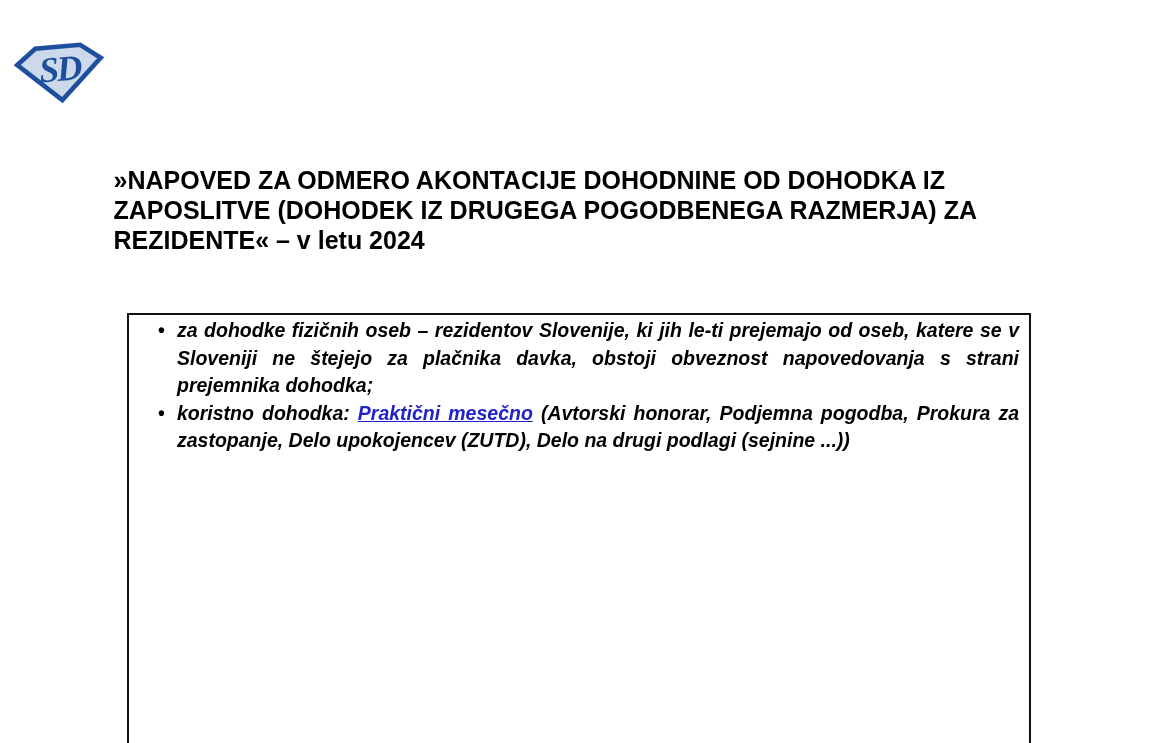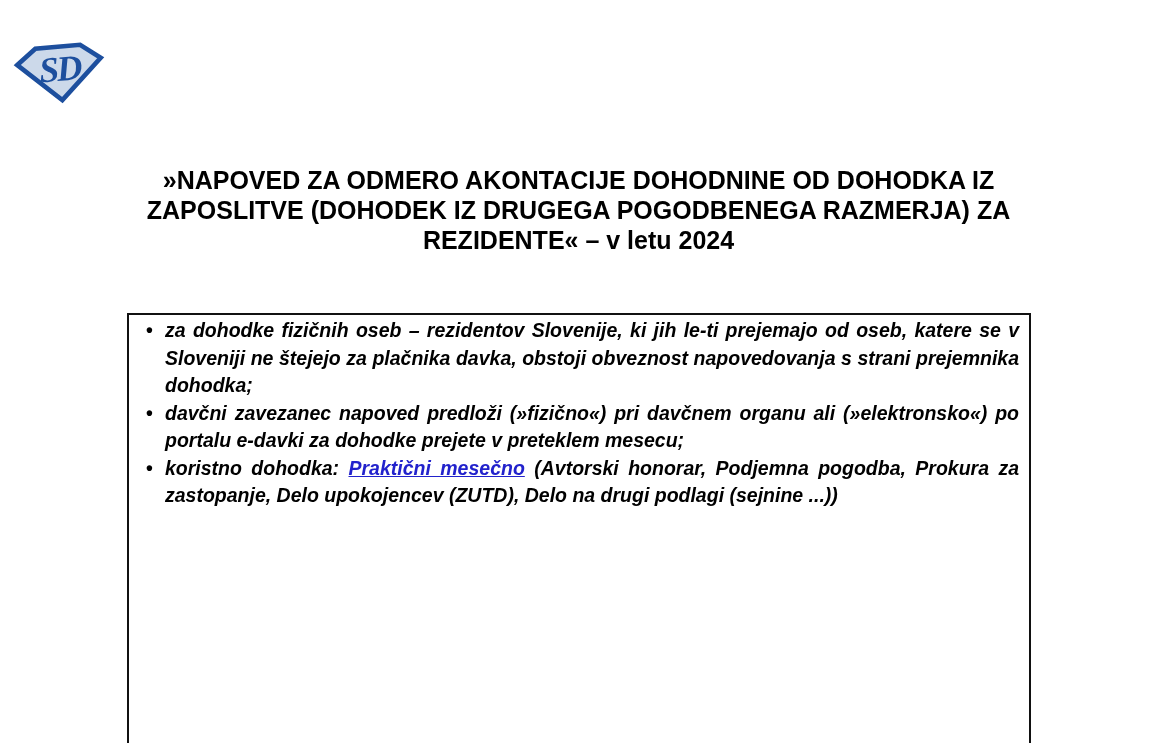--- a/index.html
+++ b/index.html
@@ -42,21 +42,20 @@
   }
 
   
   .doc-title {
     position: absolute;
     top: 165px;
     left: 0;
     right: 0;
     margin: 0 auto;
     width: 930px;
-    text-align: center;
     font-weight: bold;
     font-style: normal;
     font-size: 25px;
     line-height: 30px;
     color: #000000;
   }
 
   
   .infobox {
     position: absolute;
@@ -82,20 +81,21 @@
     list-style: none;
   }
   ul.bullets li {
     position: relative;
     font-style: italic;
     font-weight: bold;
     font-size: 19.5px;
     line-height: 27.5px;
     text-align: justify;
     text-align-last: left;
+    margin-left: 12px;
   }
   ul.bullets li::before {
     content: var(--bullet-glyph, "\2022");
     position: absolute;
     left: -19px;
     top: 0;
     font-style: normal;
   }
   ul.bullets li.gap-before { margin-top: 27px; }
 
@@ -117,18 +117,17 @@
       <polygon class="shield" points="6,25 31,6 89,6 114,25 60,75"></polygon>
       <text class="letters" x="60" y="50" text-anchor="middle">SD</text>
     </svg>
   </div>
 
   <h1 class="doc-title">»NAPOVED ZA ODMERO AKONTACIJE DOHODNINE OD DOHODKA IZ ZAPOSLITVE (DOHODEK IZ DRUGEGA POGODBENEGA RAZMERJA) ZA REZIDENTE« – v letu 2024</h1>
 
   <div class="infobox">
     <ul class="bullets">
         <li><span>za dohodke fizičnih oseb – rezidentov Slovenije, ki jih le-ti prejemajo od oseb, katere se v Sloveniji ne štejejo za plačnika davka, obstoji obveznost napovedovanja s strani prejemnika dohodka;</span></li>
-        <li><span>davčni zavezanec napoved predloži (»fizično«) pri davčnem organu ali (»elektronsko«) po portalu e-davki za dohodke prejete v preteklem mesecu;</span></li>
         <li><span>koristno dohodka: </span><a class="doc-link">Praktični mesečno</a><span> (Avtorski honorar, Podjemna pogodba, Prokura za zastopanje, Delo upokojencev (ZUTD), Delo na drugi podlagi (sejnine ...))</span></li>
       </ul>
   </div>
 
 </div>
 
 </body></html>

